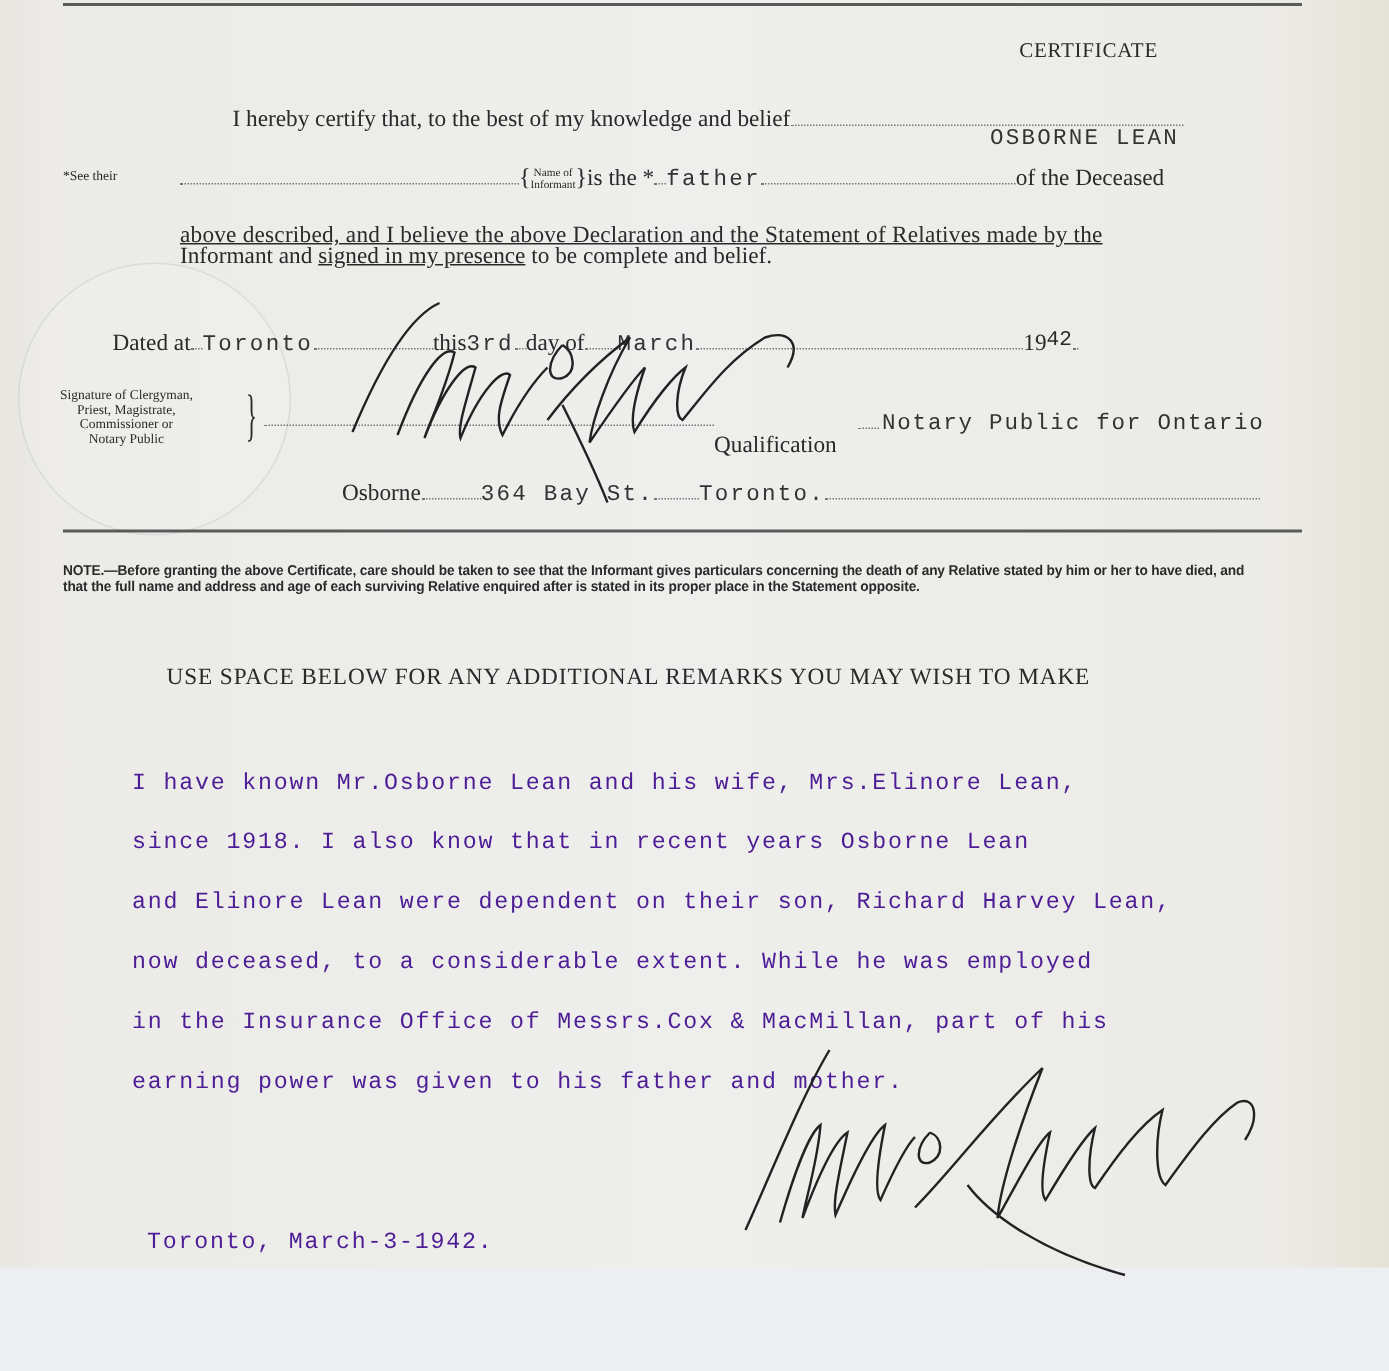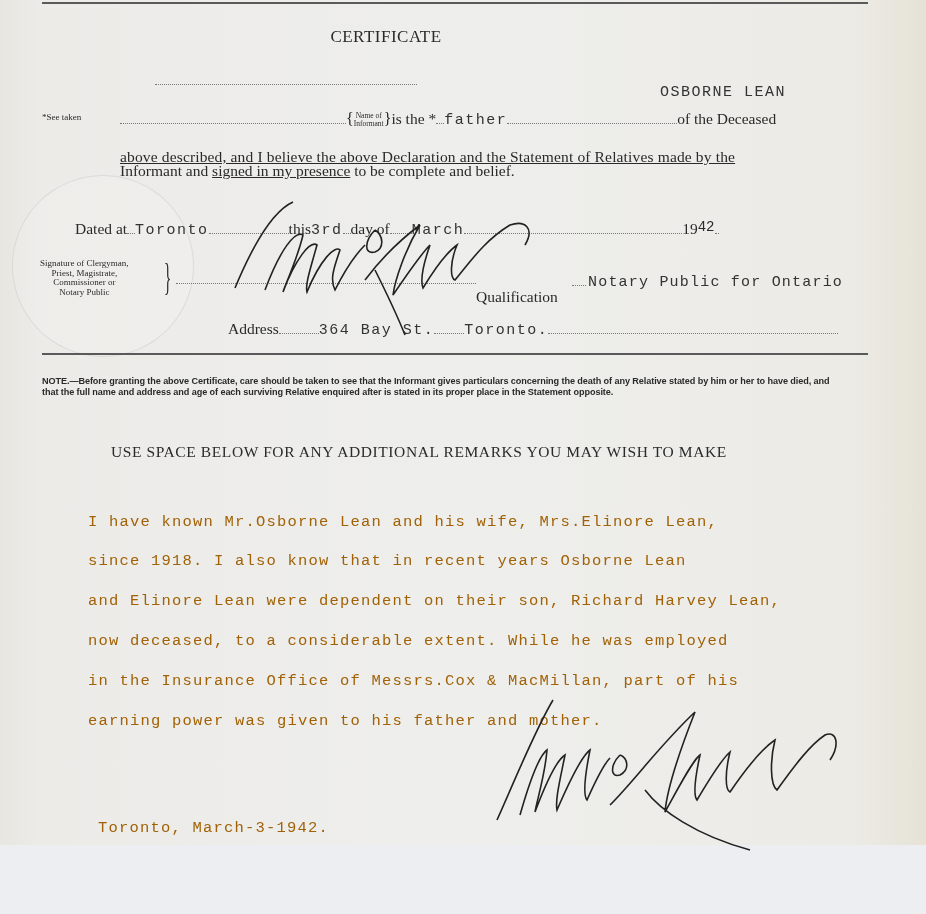--- a/index.html
+++ b/index.html
@@ -29,48 +29,48 @@
       border: 1px solid rgba(200,200,200,0.5);
       background: rgba(255,255,255,0.12);
     }
     .rule {
       position: absolute; left: 42px; width: 826px;
       height: 2px; background: #5a5a5a;
     }
     .serif { font-family: "Liberation Serif", "DejaVu Serif", serif; }
     .mono  { font-family: "Liberation Mono", "DejaVu Sans Mono", monospace; text-align: right; }
     .abs { position: absolute; white-space: nowrap; }
-    .cert-title { left: 0; width: 772px; text-align: center; top: 27px; font-size: 17px; letter-spacing: 0.5px; }
+    .cert-title { left: 0; width: 772px; text-align: right; top: 27px; font-size: 14px; letter-spacing: 0.5px; }
     .line { font-size: 15.5px; }
     .dots { border-bottom: 1px dotted #777; display: inline-block; height: 12px; vertical-align: baseline; }
     .typed { font-size: 15px; letter-spacing: 1.5px; color: #333; }
     .small { font-size: 9.5px; line-height: 10px; }
     .note { font-family: "Liberation Sans", "DejaVu Sans", sans-serif; font-weight: bold; font-size: 9.5px; line-height: 10.5px; left: 42px; width: 828px; top: 376px; transform: scaleX(0.96); transform-origin: left; white-space: normal; letter-spacing: -0.1px; }
     .remarks-title { left: 111px; top: 443px; font-size: 15.5px; letter-spacing: 0.6px; }
-    .body-line { left: 88px; font-size: 15.5px; letter-spacing: 1.2px; color: #a16207; }
+    .body-line { left: 88px; font-size: 15.5px; letter-spacing: 1.2px; color: #4c1d95; }
     .underline { text-decoration: underline; margin-top: 32px; }
     svg.sig { position: absolute; overflow: visible; }
   </style>
 </head>
 <body>
 
 <div class="paper"></div>
 <div class="lower"></div>
 <div class="stamp"></div>
 
 <div class="rule" style="top:2px;"></div>
 
 <div class="abs serif cert-title">CERTIFICATE</div>
 
 <div class="abs serif line" style="left:155px; top:71px;">
-  <span class="dots" style="width:262px;"></span>
+  <span>I hereby certify that, to the best of my knowledge and belief</span><span class="dots" style="width:262px;"></span>
 </div>
 <div class="abs mono typed" style="left:660px; top:84px;">OSBORNE LEAN</div>
 
-<div class="abs serif small" style="left:42px; top:112px; font-size:9px;">*See taken</div>
+<div class="abs serif small" style="left:42px; top:112px; font-size:9px;">*See their</div>
 <div class="abs serif line" style="left:120px; top:110px;">
   <span class="dots" style="width:226px;"></span><span style="font-size:16px;">{</span><span style="display:inline-block; vertical-align:middle; font-size:7.5px; line-height:8px; text-align:center;"><span>Name of</span><br><span>Informant</span></span><span style="font-size:16px;">}</span><span>is the *</span><span class="dots" style="width:8px;"></span><span class="mono typed">father</span><span class="dots" style="width:170px;"></span><span>of the Deceased</span>
 </div>
 
 <div class="abs serif line" style="left:120px; top:148px; letter-spacing:0.15px;text-decoration:underline;">above described, and I believe the above Declaration and the Statement of Relatives made by the</div>
 
 <div class="abs serif line" style="left:120px; top:162px;">
   <span>Informant and </span><span class="underline">signed in my presence</span><span> to be complete and belief.</span>
 </div>
 
@@ -85,21 +85,21 @@
   <div>Notary Public</div>
 </div>
 <div class="abs serif" style="left:164px; top:257px; font-size:38px; line-height:40px; transform:scaleX(0.4); transform-origin:left;">}</div>
 <div class="abs" style="left:176px; top:283px; width:300px; border-bottom:1px dotted #777;"></div>
 
 <div class="abs serif line" style="left:476px; top:288px;">Qualification</div>
 <div class="abs" style="left:572px; top:285px; width:14px; border-bottom:1px dotted #777;"></div>
 <div class="abs mono typed" style="left:588px; top:274px; letter-spacing:1.2px;">Notary Public for Ontario</div>
 
 <div class="abs serif line" style="left:228px; top:320px;">
-  <span>Address</span><span class="dots" style="width:40px;"></span><span class="mono typed">364 Bay St.</span><span class="dots" style="width:30px;"></span><span class="mono typed">Toronto.</span><span class="dots" style="width:290px;"></span>
+  <span>Osborne</span><span class="dots" style="width:40px;"></span><span class="mono typed">364 Bay St.</span><span class="dots" style="width:30px;"></span><span class="mono typed">Toronto.</span><span class="dots" style="width:290px;"></span>
 </div>
 
 <div class="rule" style="top:353px; height:1.5px;"></div>
 
 <svg class="sig" style="left:225px; top:200px;" width="320" height="140" viewBox="0 0 320 140">
   <path d="M10,88 C30,40 50,10 68,2 M40,90 C55,50 70,30 78,35 C72,60 60,85 58,92 C70,60 85,40 92,45 C85,70 80,85 82,92 C95,60 110,45 115,50 C108,70 105,80 110,90 C120,70 130,55 140,45 M150,30 C140,40 138,55 150,52 C160,48 158,35 150,30 M140,80 C155,60 175,40 195,25 C180,50 170,80 168,95 C185,70 200,50 205,45 C198,65 195,80 198,88 C212,65 225,50 232,45 C225,62 225,78 230,80 C245,62 260,40 285,25 C300,20 310,28 300,45 M150,70 C160,90 170,110 180,135" stroke="#222" stroke-width="1.6" fill="none"></path>
 </svg>
 
 <div class="abs note">NOTE.—Before granting the above Certificate, care should be taken to see that the Informant gives particulars concerning the death of any Relative stated by him or her to have died, and that the full name and address and age of each surviving Relative enquired after is stated in its proper place in the Statement opposite.</div>
 

